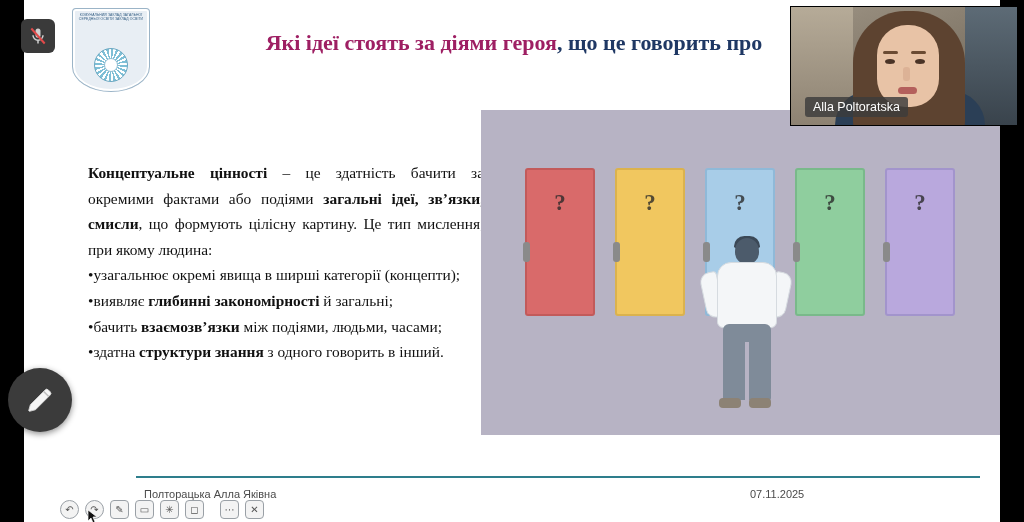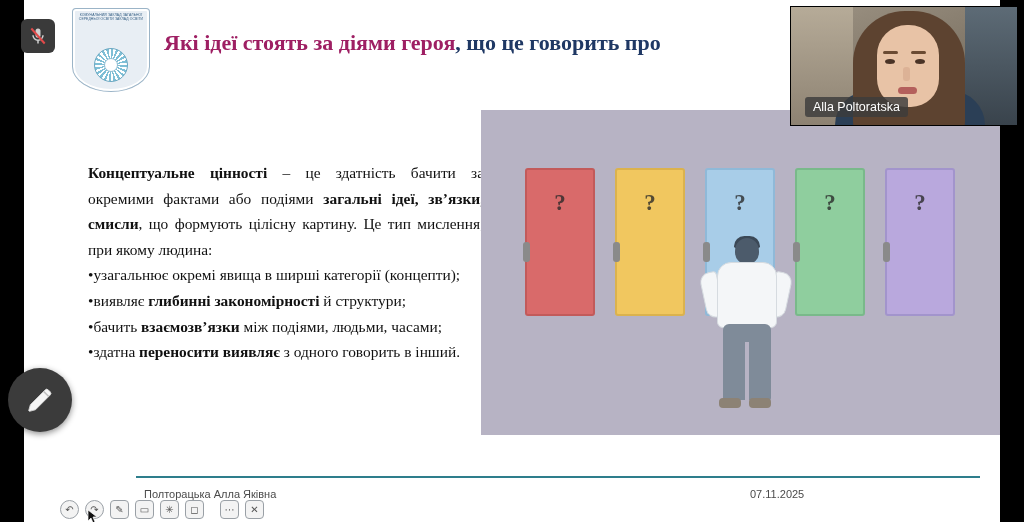--- a/index.html
+++ b/index.html
@@ -77,20 +77,21 @@
     border-radius: 6px;
     display: flex; align-items: center; justify-content: center;
   }
   .mic-badge svg { display: block; }
 
   
   .title-wrap {
     position: absolute;
     left: 140px; top: 26px;
     width: 700px;
+    text-align: center;
   }
   .title-line {
     font-size: 22px;
     line-height: 34px;
     font-weight: bold;
     font-family: "Liberation Serif", serif;
   }
   .t-red   { color: #9e1f63; }
   .t-blue  { color: #1f3864; }
   .t-blue2 { color: #1f3864; }
@@ -354,27 +355,27 @@
         <span class="t-red">Які ідеї стоять за діями героя</span><span class="t-blue">, що це говорить про</span>
       </div>
     </div>
 
     <div class="text-col">
       <p>
         <span class="b">Концептуальне цінності</span><span> – це здатність бачити за окремими фактами або подіями </span><span class="b">загальні ідеї, зв’язки, смисли</span><span>, що формують цілісну картину. Це тип мислення, при якому людина:</span>
       </p>
       <p>•узагальнює окремі явища в ширші категорії (концепти);</p>
       <p>
-        <span>•виявляє </span><span class="b">глибинні закономірності</span><span> й структури;</span>
+        <span>•виявляє </span><span class="b">глибинні закономірності</span><span> й загальні;</span>
       </p>
       <p>
         <span>•бачить </span><span class="b">взаємозв’язки</span><span> між подіями, людьми, часами;</span>
       </p>
       <p>
-        <span>•здатна </span><span class="b">переносити виявляє</span><span> з одного говорить в інший.</span>
+        <span>•здатна </span><span class="b">структури знання</span><span> з одного говорить в інший.</span>
       </p>
     </div>
 
     <div class="doors-panel">
       <div class="door door-1">
         <div class="q">?</div>
         <div class="knob"></div>
       </div>
       <div class="door door-2">
         <div class="q">?</div>

